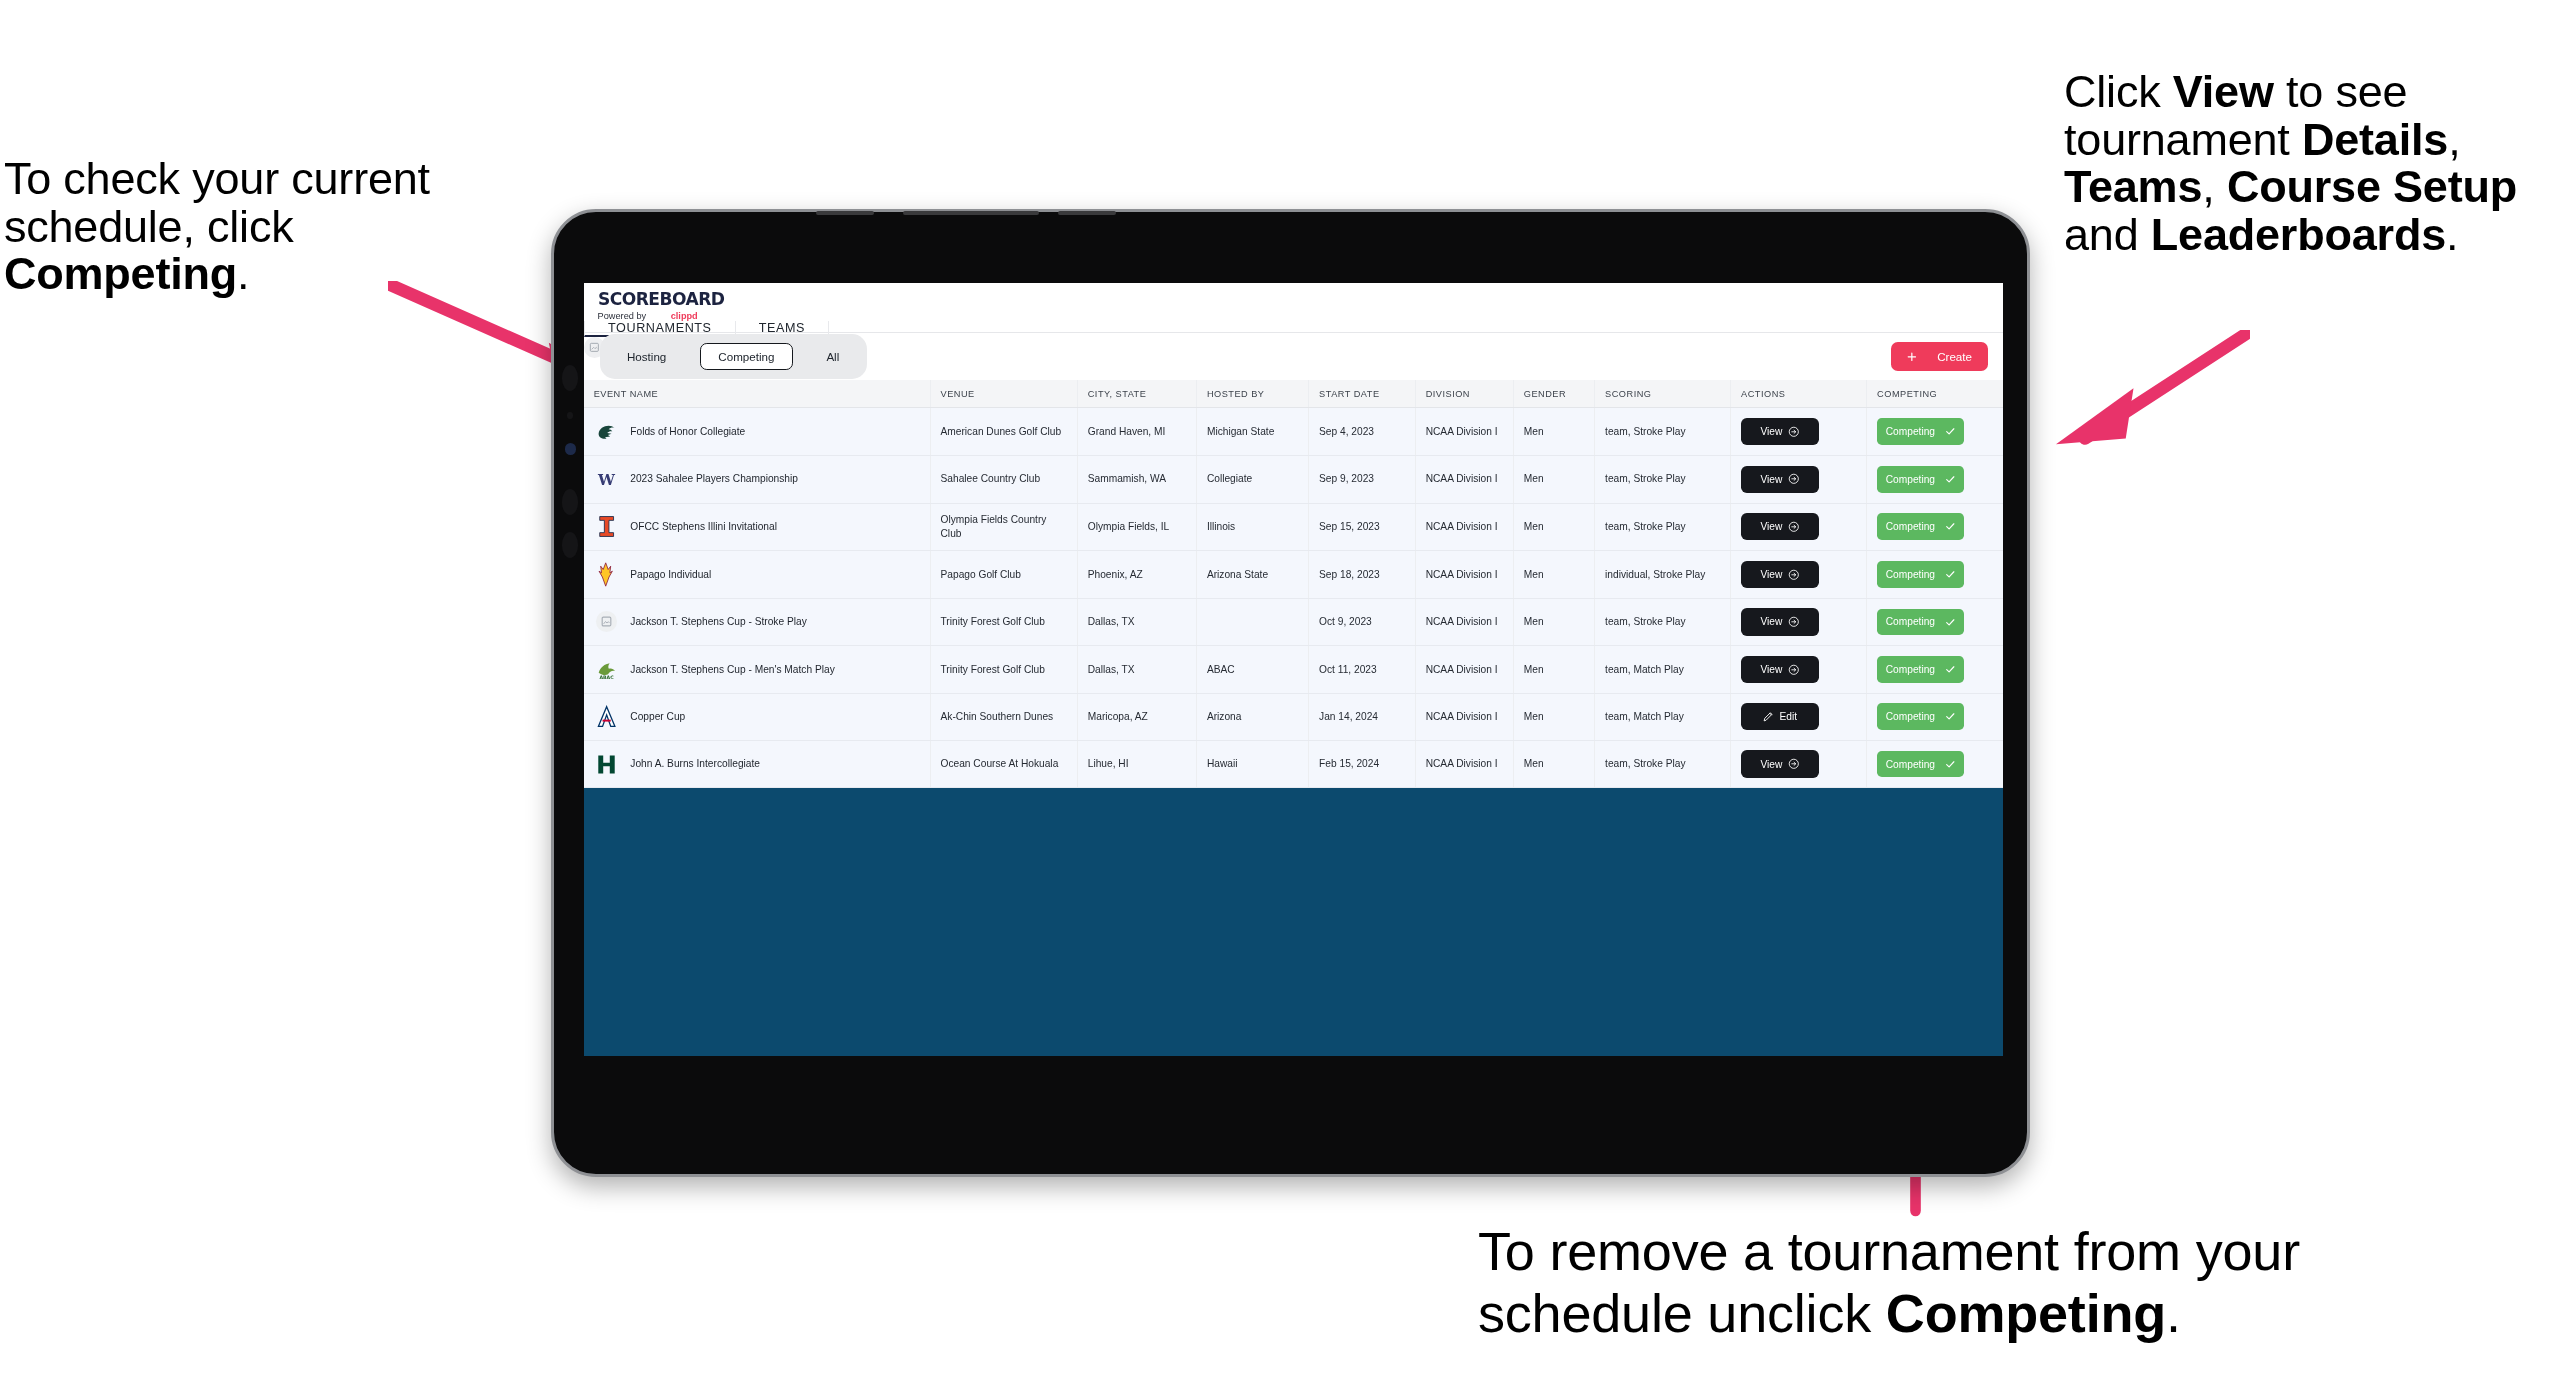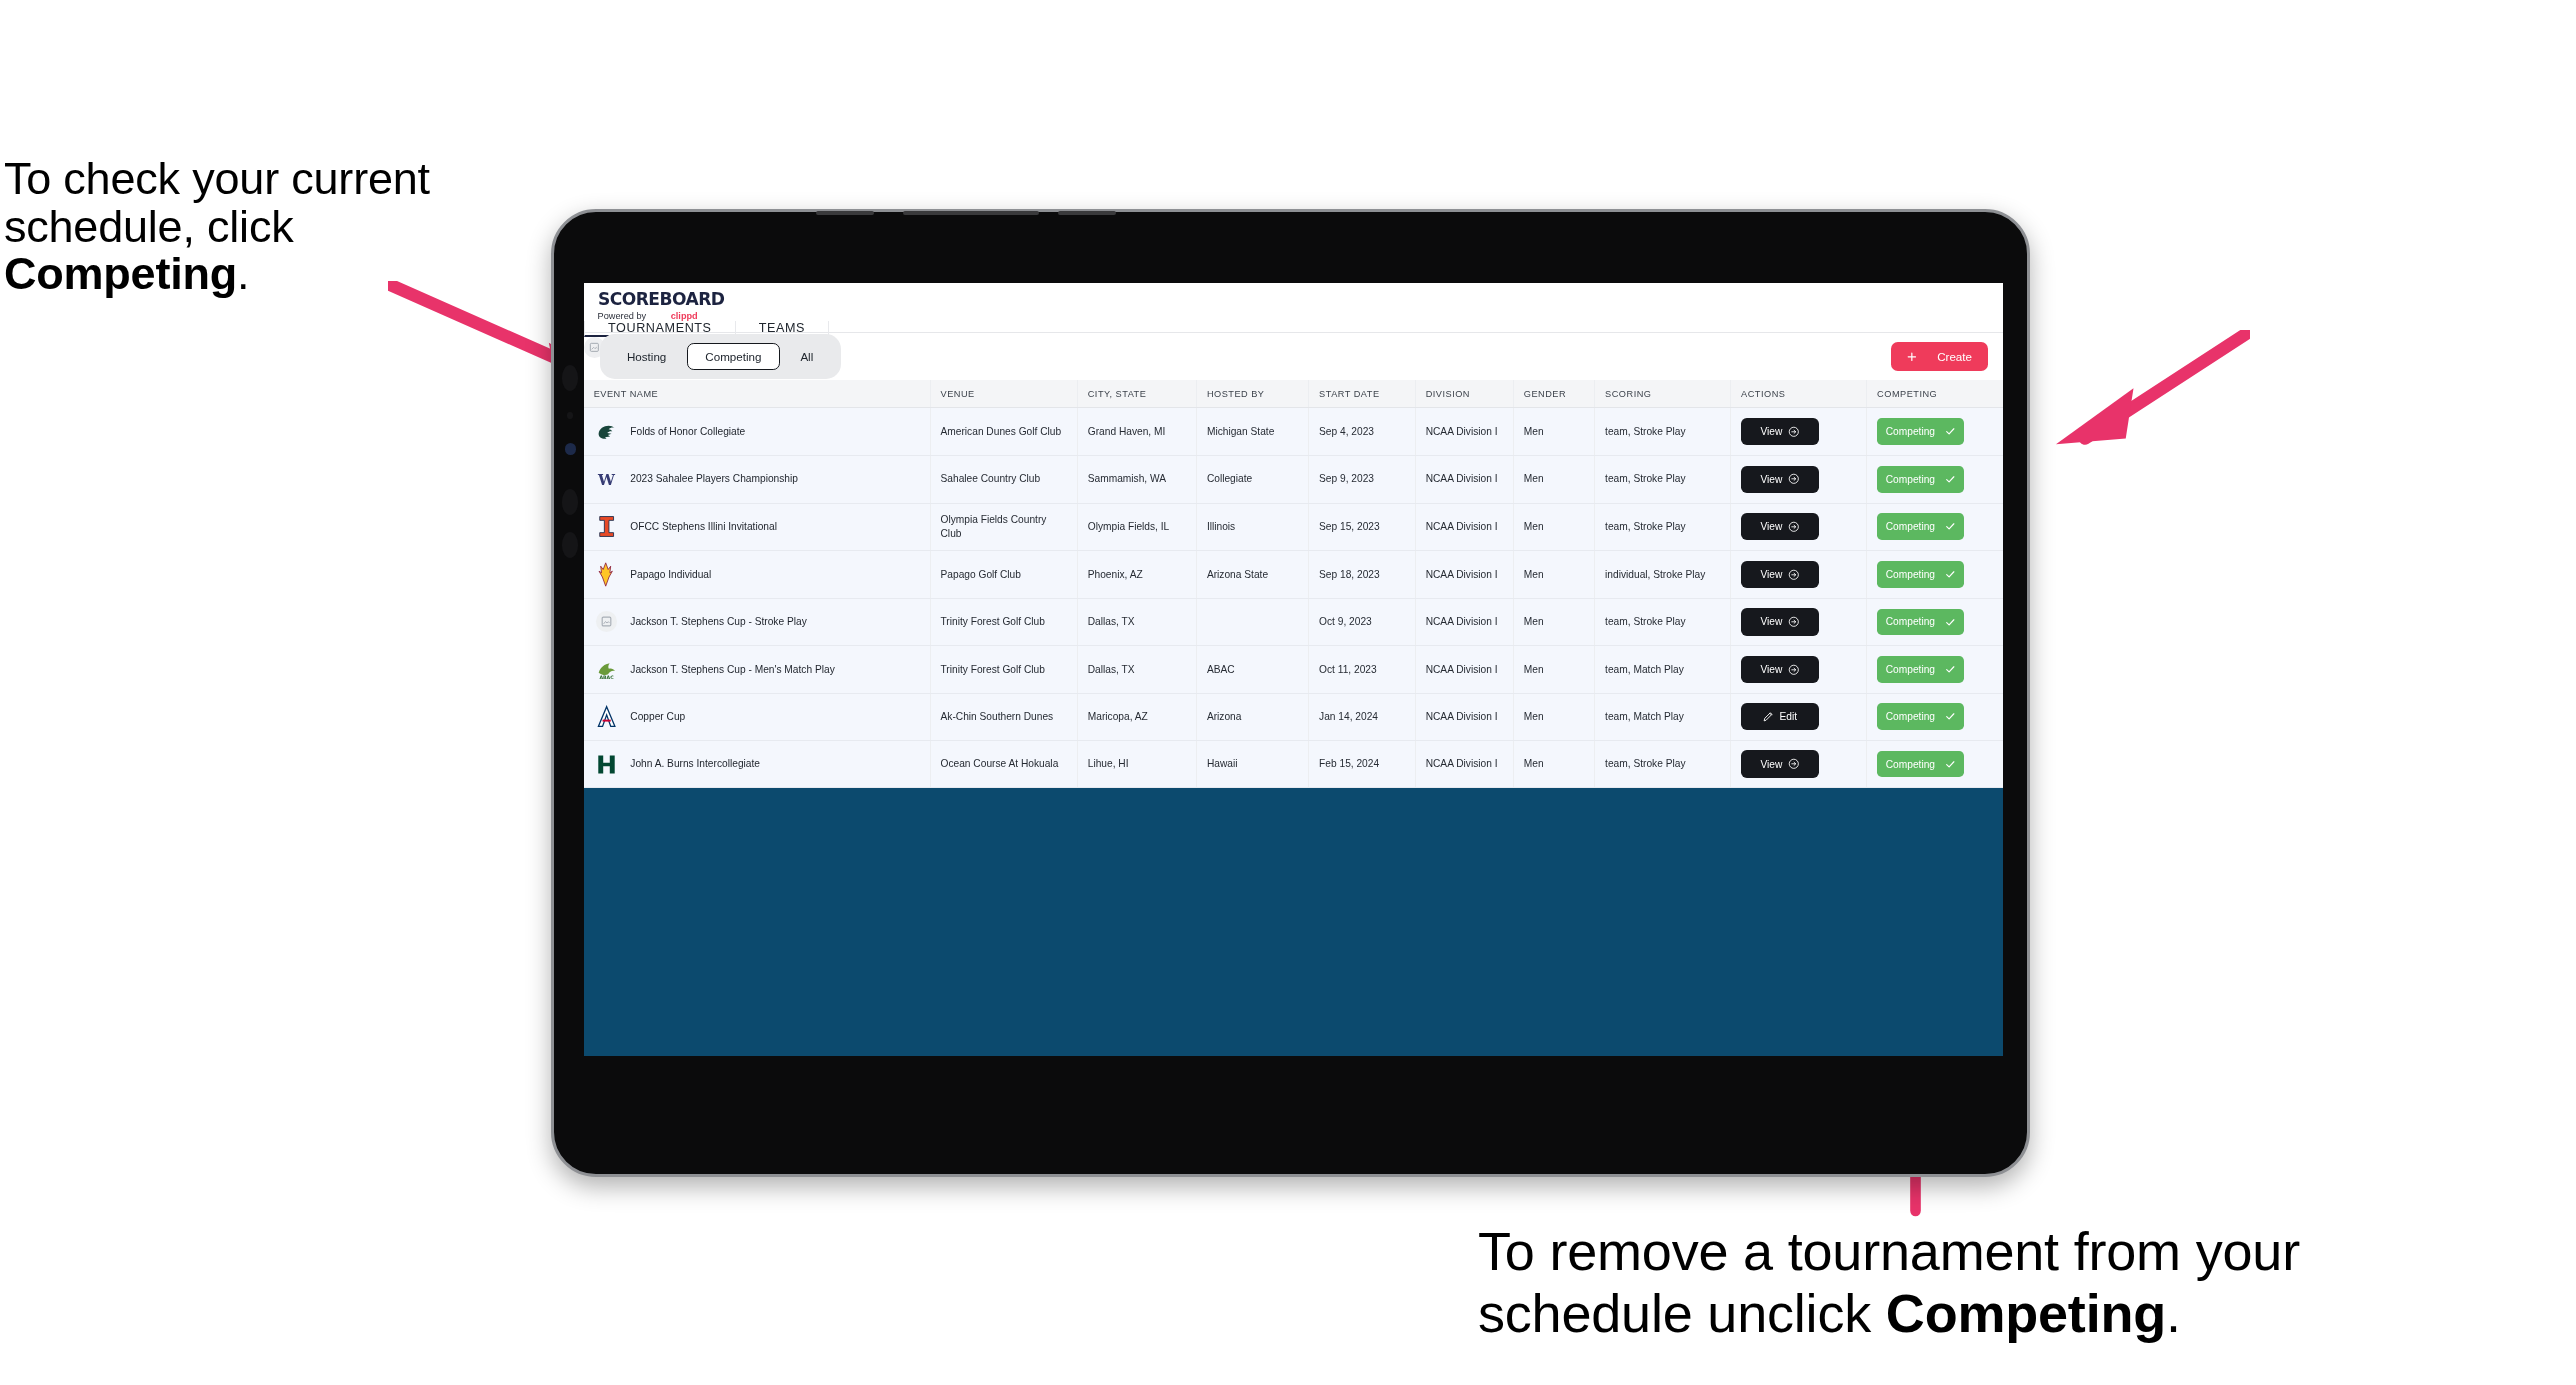--- a/index.html
+++ b/index.html
@@ -85,21 +85,21 @@
   #user-name, #signout { font-size:11px; color:#2b3039; }
   #sep { font-size:11px; color:#9aa0a8; }
   #signout { cursor:pointer; }
 
   
   #toolbar {
     height:47px; background:#ffffff;
     display:flex; align-items:center; padding: 0 15.5px;
   }
   #segmented {
-    display:flex; background:#e9eaec; border-radius:15px; padding:9px; gap:2px;
+    display:flex; background:#e9eaec; border-radius:15px; padding:9px; gap:15px;
   }
   .seg {
     font-size:11.6px; color:#20262e; padding: 5.8px 17.5px;
     border-radius:6.8px; cursor:pointer; background:transparent;
     border:1.5px solid transparent; white-space:nowrap;
   }
   .seg.active { background:#ffffff; border-color:#15181d; font-weight:400; }
   #toolbar-spacer { flex:1; }
   #create-btn {
     background:#ef3b5b; color:#fff; font-size:11.6px;
@@ -151,20 +151,22 @@
     cursor:pointer; font-family:"Liberation Sans", sans-serif;
   }
 </style>
 </head>
 <body>
 
 <div id="stage">
 
   <div class="anno" id="anno-left"><span>To check your current schedule, click </span><b>Competing</b><span>.</span></div>
 
+  <div class="anno" id="anno-right"><span>Click </span><b>View</b><span> to see tournament </span><b>Details</b><span>, </span><b>Teams</b><span>,</span> <b>Course Setup</b>
+      <span>and </span><b>Leaderboards</b><span>.</span></div>
 
   <div class="anno" id="anno-bottom"><span>To remove a tournament from your schedule unclick </span><b>Competing</b><span>.</span></div>
 
   <svg class="arrow-svg" id="arrow-1" width="252" height="116" viewBox="0 0 260 120">
     <path d="M2 4 L210 96" stroke="#e8336a" stroke-width="13" stroke-linecap="round" fill="none"></path>
     <path d="M232 102 L166 64 L176 112 Z" fill="#e8336a"></path>
   </svg>
 
   <svg class="arrow-svg" id="arrow-2" width="233" height="126" viewBox="0 0 240 130">
     <path d="M236 4 L70 112" stroke="#e8336a" stroke-width="13" stroke-linecap="round" fill="none"></path>

